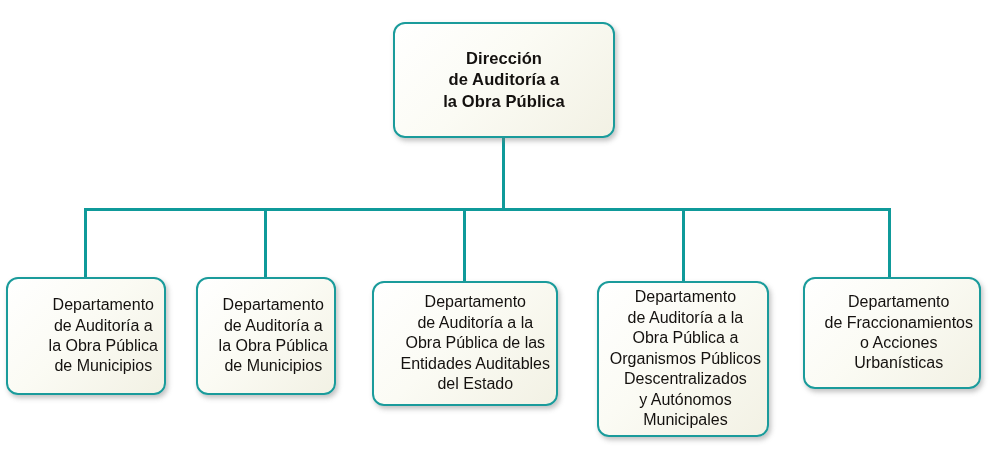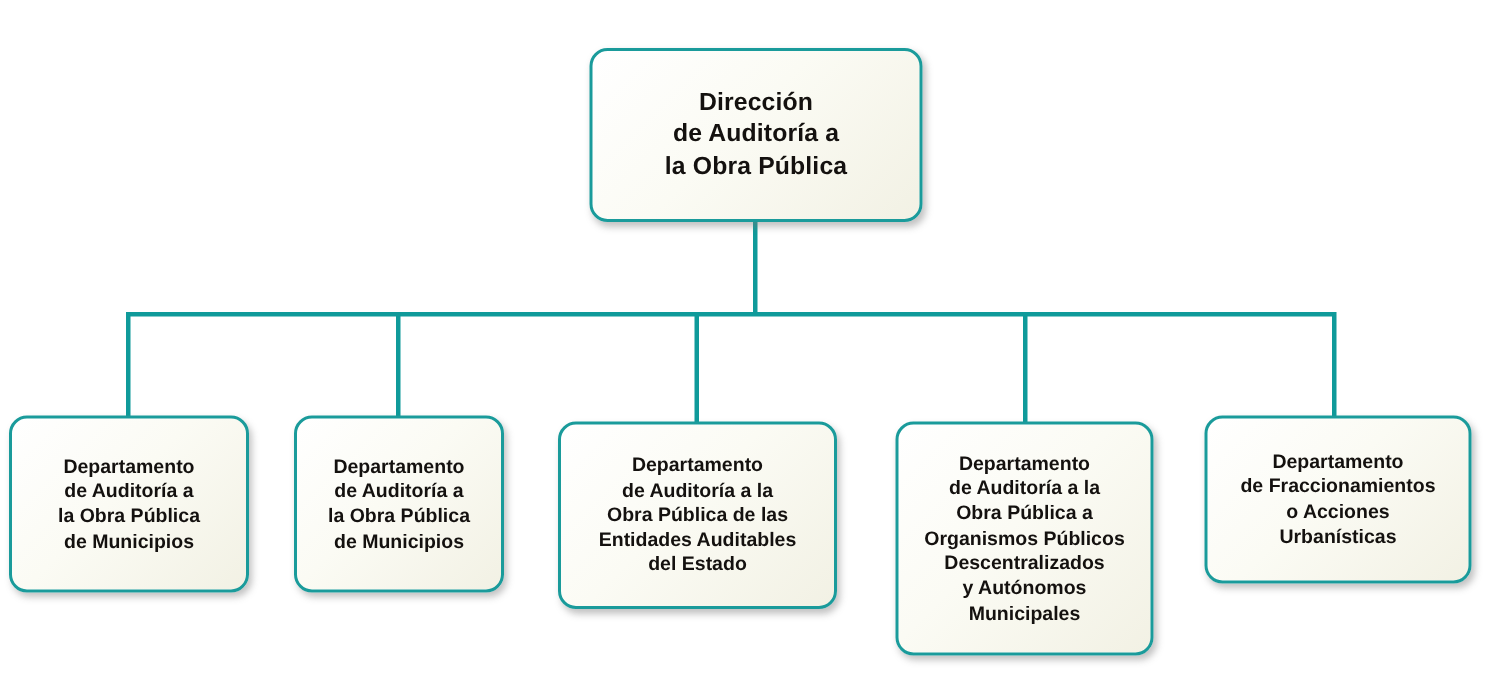--- a/index.html
+++ b/index.html
@@ -45,28 +45,29 @@
     padding: 2px 6px;
     white-space: pre-line;
   }
 
   .root {
     font-size: 16.5px;
     font-weight: bold;
     letter-spacing: .1px;
   }
   .child {
-    font-size: 13px;
-    font-weight: bold;
+    font-size: 16px;
+    font-weight: normal;
+    justify-content: flex-end;
   }
 
   
   #node-root {
     left: 393px;
-    top: 32px;
+    top: 22px;
     width: 222px;
     height: 116px;
   }
 
   
   #node-c0 { left: 6px;   top: 277px; width: 160px; height: 118px; }
   #node-c1 { left: 196px; top: 277px; width: 140px; height: 118px; }
   #node-c2 { left: 372px; top: 281px; width: 186px; height: 125px; }
   #node-c3 { left: 597px; top: 281px; width: 172px; height: 156px; }
   #node-c4 { left: 803px; top: 277px; width: 178px; height: 112px; }

